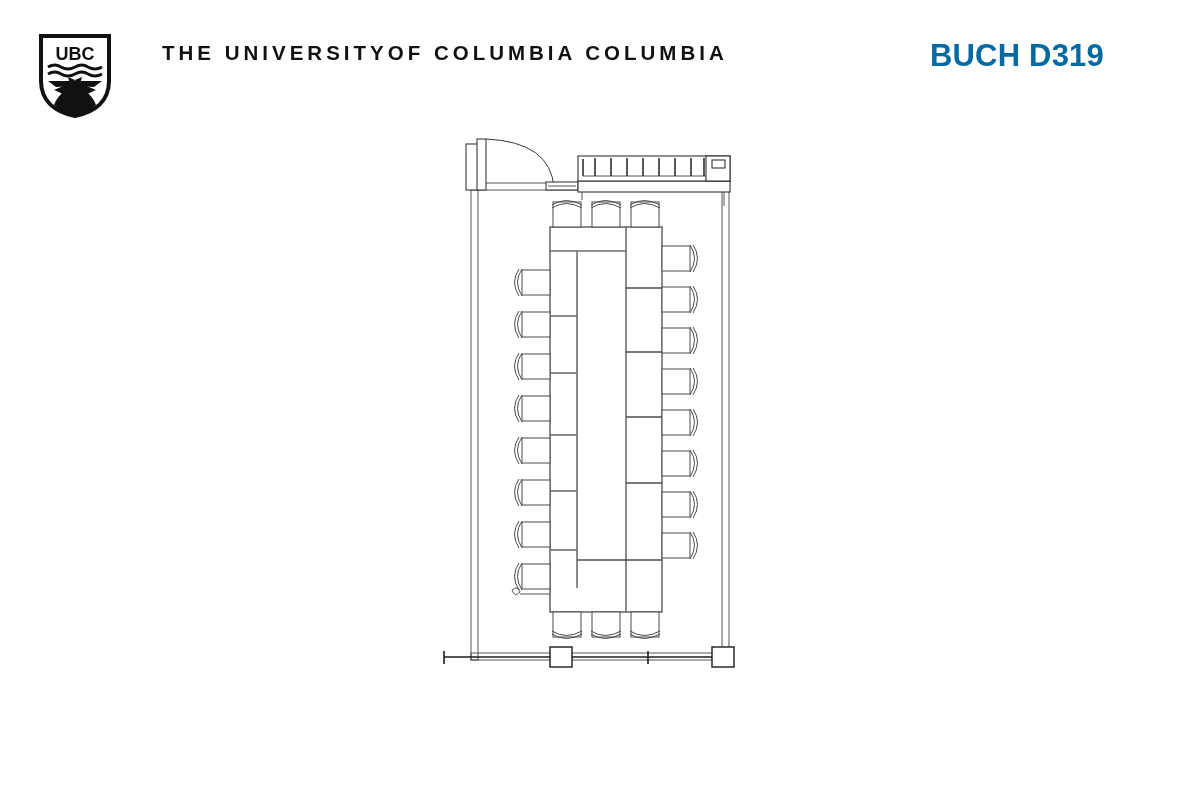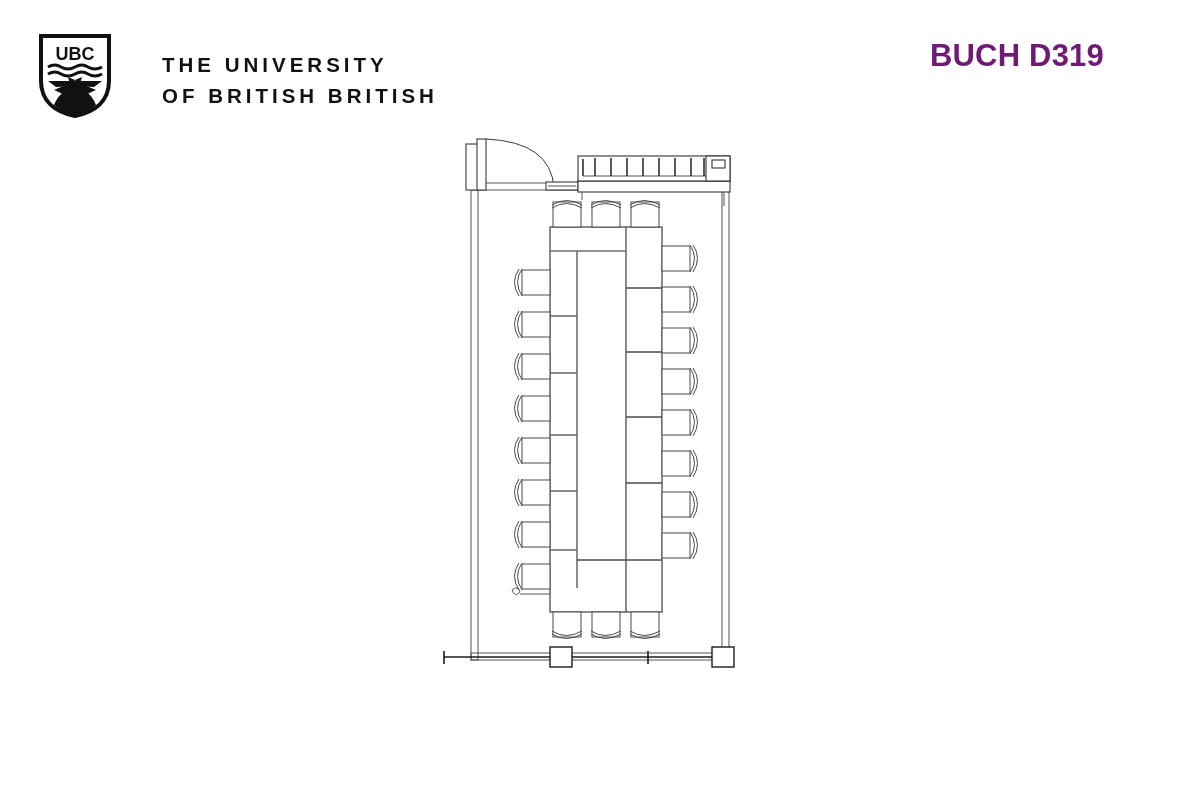--- a/index.html
+++ b/index.html
@@ -32,43 +32,43 @@
     flex-direction: row;
     align-items: flex-start;
   }
   #crest {
     width: 74px;
     height: 86px;
     display: block;
   }
   #wordmark {
     margin-left: 50px;
-    margin-top: 16px;
+    margin-top: 4px;
     display: flex;
-    flex-direction: column;
+    flex-direction: row;
     justify-content: flex-start;
   }
   .wordmark-line {
     font-family: "Liberation Sans", sans-serif;
     font-size: 20.5px;
     font-weight: 700;
     letter-spacing: 4.0px;
     line-height: 31px;
     color: #111111;
     white-space: nowrap;
   }
   #room-title {
     position: absolute;
     right: 36px;
     top: 38px;
     font-family: "Liberation Sans", sans-serif;
     font-size: 31px;
     font-weight: 700;
     letter-spacing: 0.2px;
-    color: #701a75;
+    color: #0369a1;
     white-space: nowrap;
   }
 
   
   #plan-wrap {
     position: absolute;
     left: 0;
     top: 120px;
     width: 1200px;
     height: 600px;
@@ -112,21 +112,21 @@
       <path d="M37 48 L58 57 L49 61 L37 55 Z" fill="#111111"></path>
       <path d="M37 47 L30 44 L33 55 Z" fill="#111111"></path>
       <path d="M37 47 L44 44 L41 55 Z" fill="#111111"></path>
 
       <path d="M37 52 C26 56 19 64 16 72 C22 78 29 81 37 83
                C45 81 52 78 58 72 C55 64 48 56 37 52 Z" fill="#111111"></path>
     </svg>
 
     <div id="wordmark">
       <div class="wordmark-line">THE UNIVERSITY</div>
-      <div class="wordmark-line">OF BRITISH BRITISH</div>
+      <div class="wordmark-line">OF COLUMBIA COLUMBIA</div>
     </div>
   </div>
 
   <div id="room-title">BUCH D319</div>
 </div>
 
 <div id="plan-wrap">
 <svg id="floorplan" viewBox="0 0 1200 600">
 
   <g>

